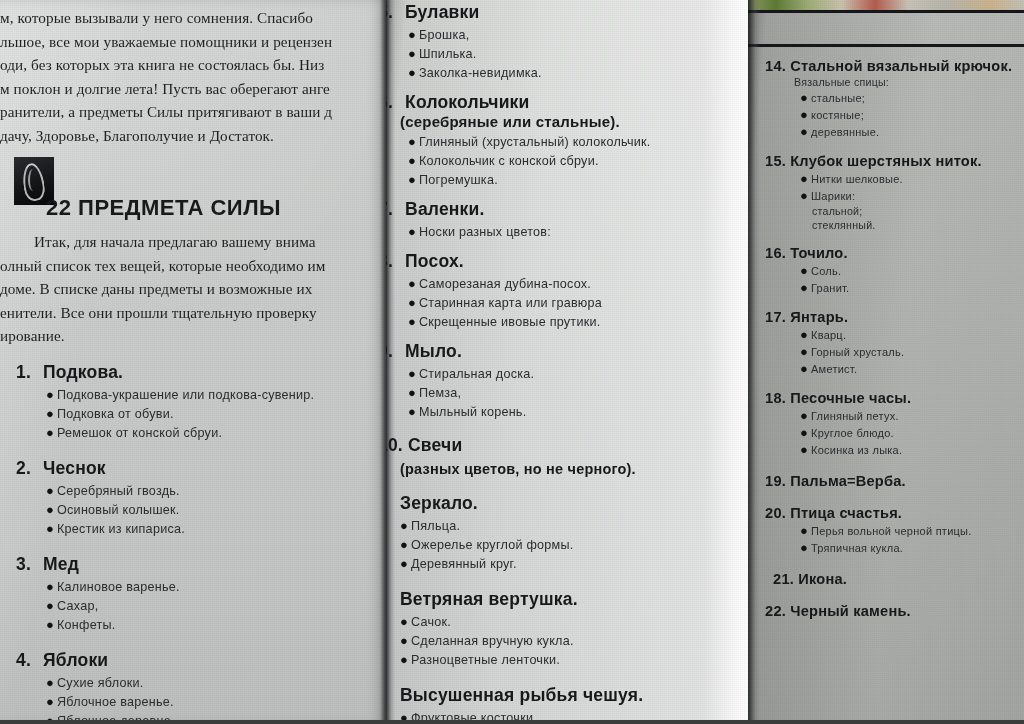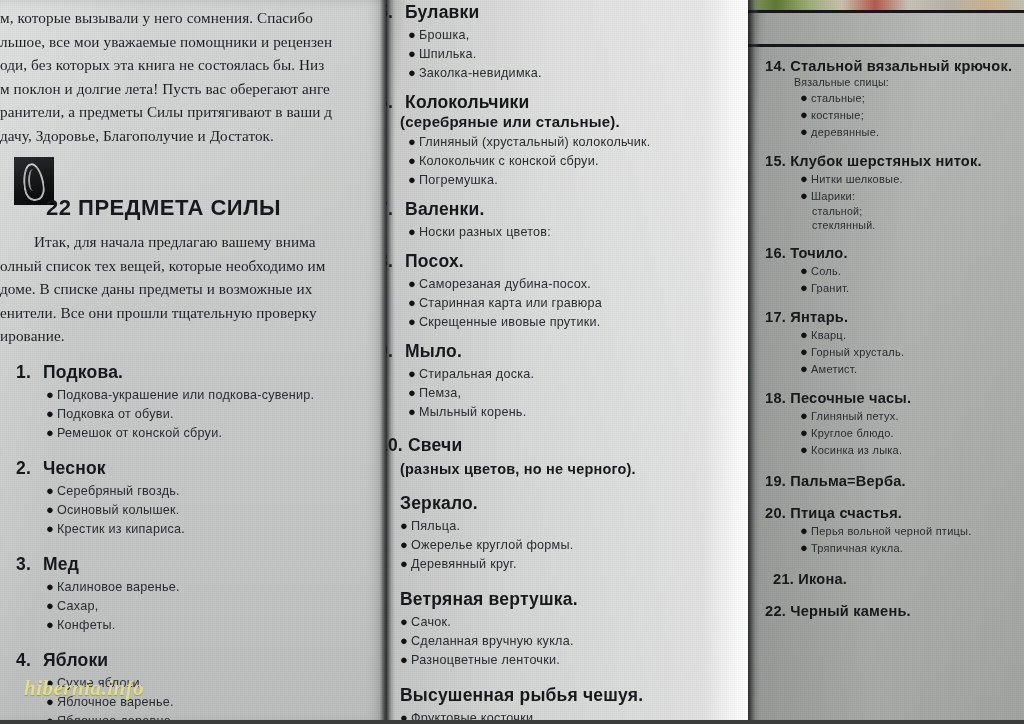--- a/index.html
+++ b/index.html
@@ -412,16 +412,15 @@
           <span class="n">22.</span>
           <span>Черный камень.</span>
         </div>
       </div>
 
     </div>
 
     <div class="noise"></div>
   </div>
 
-  <div id="watermark">hibernia.info</div>
   <div class="bottom-dark-line"></div>
 
 </div>
 
 </body></html>

